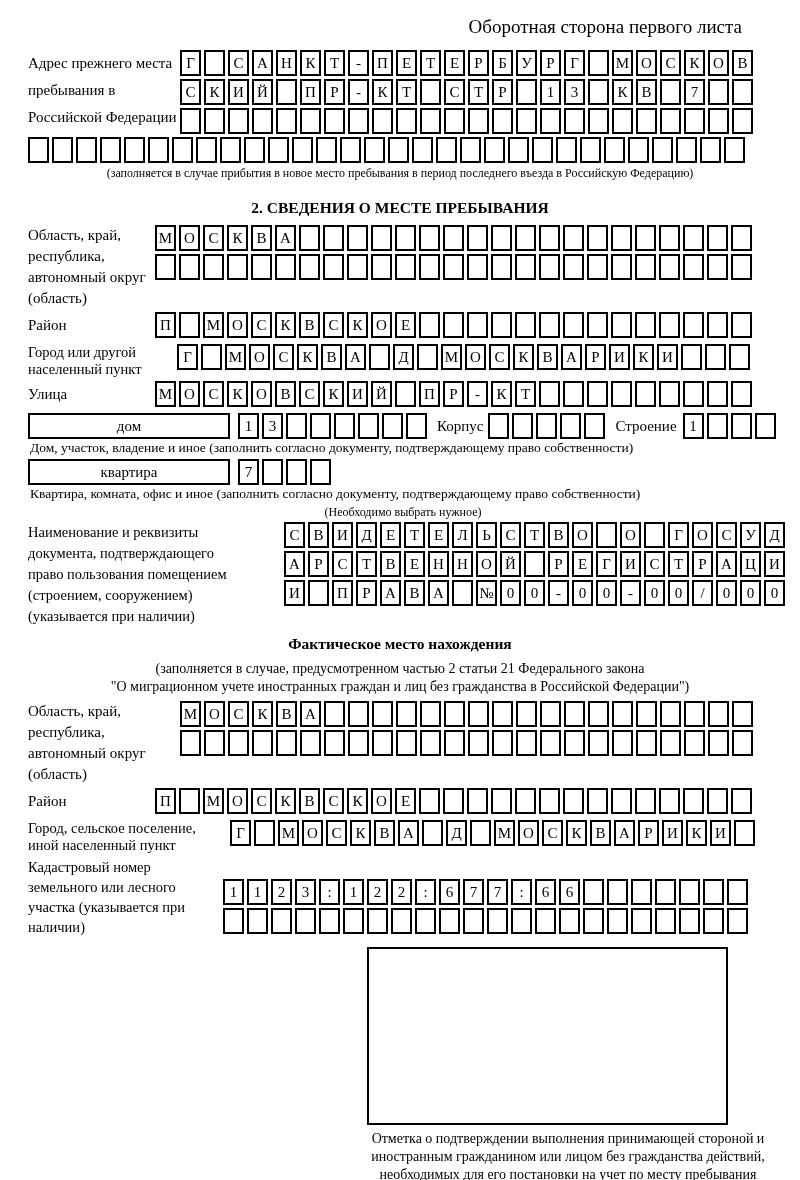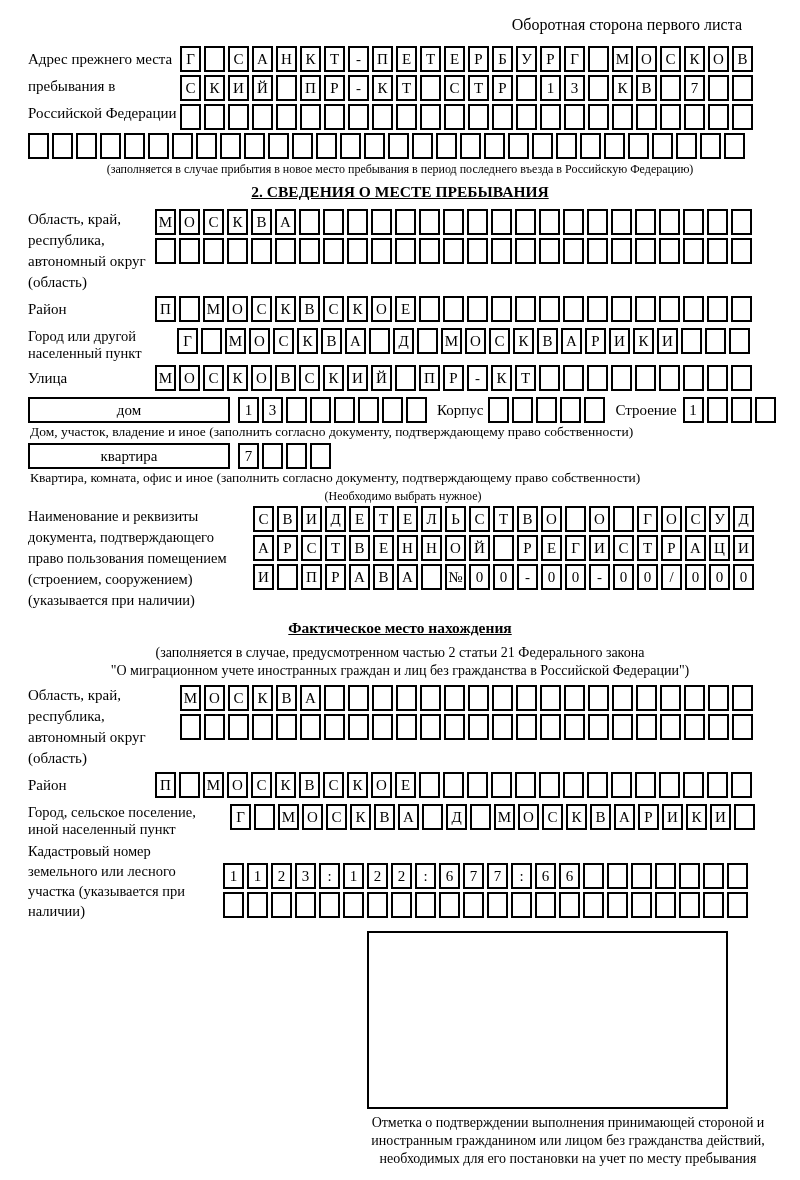--- a/index.html
+++ b/index.html
@@ -1,38 +1,38 @@
 <!DOCTYPE html>
 <html><head>
 <meta charset="utf-8">
 <style>
   html,body{margin:0;padding:0;background:#fff;}
   body{width:800px;height:1180px;overflow:hidden;color:#000;
        font-family:"Liberation Serif","DejaVu Serif",serif;}
   .container{padding:0 28px;position:relative;}
-  .corner{text-align:right;padding:16px 30px 0 0;font-size:16px;}
+  .corner{text-align:right;padding:16px 30px 0 0;font-size:19px;}
   .flexrow{display:flex;align-items:flex-start;}
   .boxrow{display:flex;gap:3px;margin-bottom:3px;}
   .cell{flex:0 0 auto;width:21px;height:26px;box-sizing:border-box;border:2px solid #000;
         text-align:center;font-size:15px;line-height:22px;font-family:"Liberation Serif",serif;background:#fff;}
   .lbl{font-size:15px;}
   .lbl-27{width:152px;line-height:27px;flex:0 0 auto;}
   .lbl-21{width:127px;line-height:21px;flex:0 0 auto;}
   .lbl-sm{font-size:14.5px;line-height:17px;flex:0 0 auto;}
   .note{font-size:12px;text-align:center;margin:2px 0 2px 0;}
   .note-left{font-size:13.5px;margin:1px 0 3px 2px;}
-  .sec-title{font-weight:bold;font-size:15.5px;text-align:center;margin:6px 0 8px 0;text-decoration:underline;}
+  .sec-title{font-weight:bold;font-size:15.5px;text-align:center;margin:18px 0 8px 0;}
   .widebox{box-sizing:border-box;border:2px solid #000;height:26px;display:flex;align-items:center;
            justify-content:center;font-size:15px;flex:0 0 auto;background:#fff;}
   .stamp-box{width:357px;height:174px;border:2px solid #000;margin:10px 0 0 339px;background:#fff;}
   .stamp-caption{width:420px;margin:5px 0 0 330px;text-align:center;font-size:14px;line-height:18px;}
   .stay-row{display:flex;align-items:center;font-size:15px;margin-top:4px;}
   .gap8{margin-left:8px;} .gap10{margin-left:10px;} .gap16{margin-left:16px;}
   .gap40{margin-left:40px;} .gap30{margin-left:30px;} .gap5{margin-left:5px;} .gap6{margin-left:6px;}
-  .mt3{margin-top:3px;} .mt4{margin-top:0;}
+  .mt3{margin-top:3px;} .mt4{margin-top:0;gap:31px;}
 </style>
 </head>
 <body>
 
 <div class="container">
 
   <div class="corner">Оборотная сторона первого листа</div>
 
   <div class="flexrow" style="margin-top:12px;">
     <div class="lbl lbl-27">Адрес прежнего места пребывания в Российской Федерации</div>

